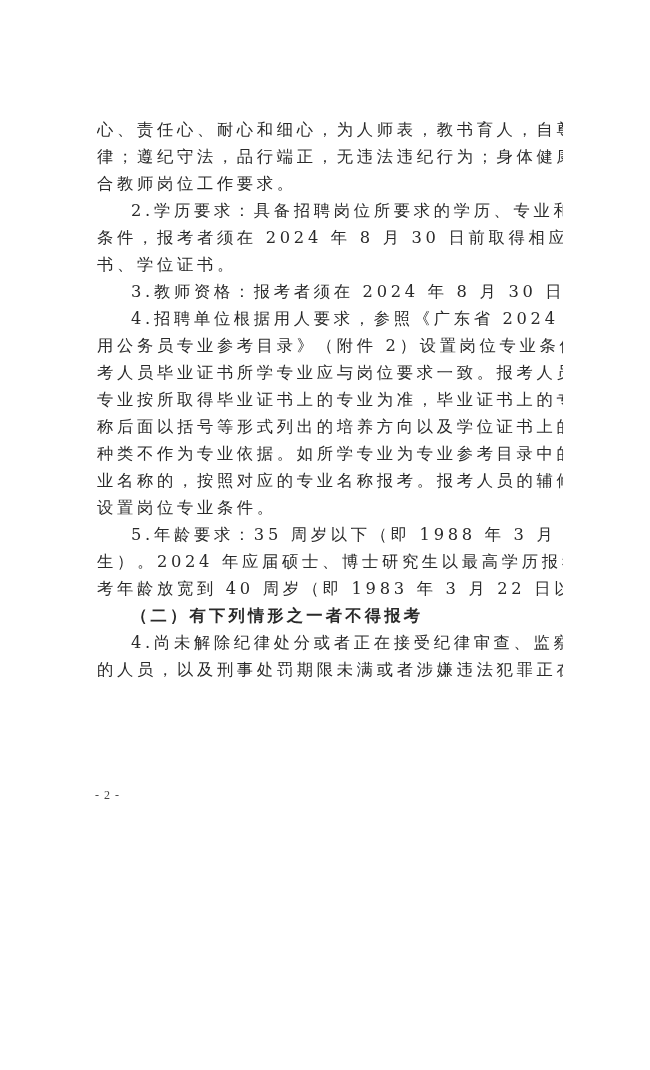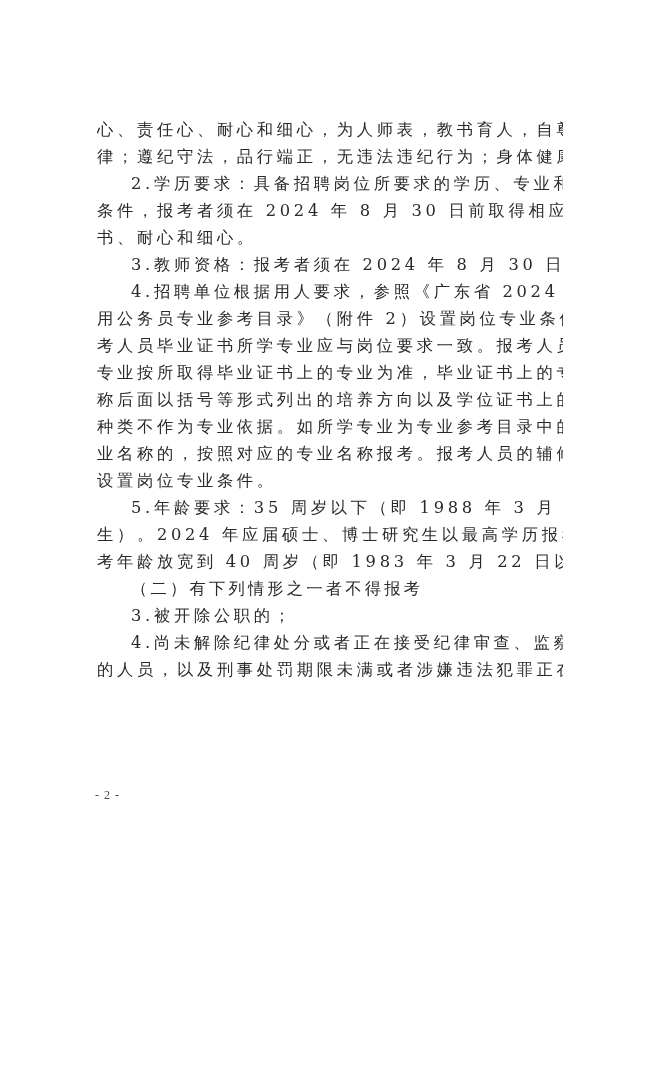--- a/index.html
+++ b/index.html
@@ -22,51 +22,51 @@
       line-height: 27px;
       font-size: 16.3px;
       white-space: nowrap;
       letter-spacing: 3.7px;
       text-align: justify;
       text-align-last: justify;
       overflow: hidden;
     }
     .line.last { text-align-last: left; }
     .indent { padding-left: 34px; }
-    .heading { font-weight: normal; letter-spacing: 3.2px; }
+    .heading { font-weight: bold; letter-spacing: 3.2px; }
     .page-number {
       position: absolute;
       left: 95px;
       top: 788px;
       font-size: 12px;
       font-family: "Liberation Serif", serif;
       color: #444;
       letter-spacing: 1px;
     }
   </style>
 </head>
 <body>
 
 <div class="page" id="doc">
     <div class="line">心、责任心、耐心和细心，为人师表，教书育人，自尊自</div>
     <div class="line">律；遵纪守法，品行端正，无违法违纪行为；身体健康，符</div>
+    <div class="line last">合教师岗位工作要求。</div>
     <div class="line indent">2.学历要求：具备招聘岗位所要求的学历、专业和资格</div>
     <div class="line">条件，报考者须在 2024 年 8 月 30 日前取得相应的毕业证</div>
-    <div class="line last">书、耐心和细心。</div>
+    <div class="line last">书、学位证书。</div>
     <div class="line indent">3.教师资格：报考者须在 2024 年 8 月 30 日前取得高中</div>
     <div class="line indent">4.招聘单位根据用人要求，参照《广东省 2024 年考试录</div>
     <div class="line">用公务员专业参考目录》（附件 2）设置岗位专业条件。报</div>
     <div class="line">考人员毕业证书所学专业应与岗位要求一致。报考人员所学</div>
     <div class="line">专业按所取得毕业证书上的专业为准，毕业证书上的专业名</div>
     <div class="line">称后面以括号等形式列出的培养方向以及学位证书上的学位</div>
     <div class="line">种类不作为专业依据。如所学专业为专业参考目录中的旧专</div>
     <div class="line">业名称的，按照对应的专业名称报考。报考人员的辅修专业</div>
     <div class="line last">设置岗位专业条件。</div>
     <div class="line indent">5.年龄要求：35 周岁以下（即 1988 年 3 月 22 日以后出</div>
     <div class="line">生）。2024 年应届硕士、博士研究生以最高学历报考的，报</div>
     <div class="line last">考年龄放宽到 40 周岁（即 1983 年 3 月 22 日以后出生）。</div>
     <div class="line indent last heading">（二）有下列情形之一者不得报考</div>
-    <div class="line indent last">3.被开除公职的；</div>
     <div class="line indent">4.尚未解除纪律处分或者正在接受纪律审查、监察调查</div>
     <div class="line">的人员，以及刑事处罚期限未满或者涉嫌违法犯罪正在接受</div>
   </div>
 
 <div class="page-number">- 2 -</div>
 
 </body></html>

